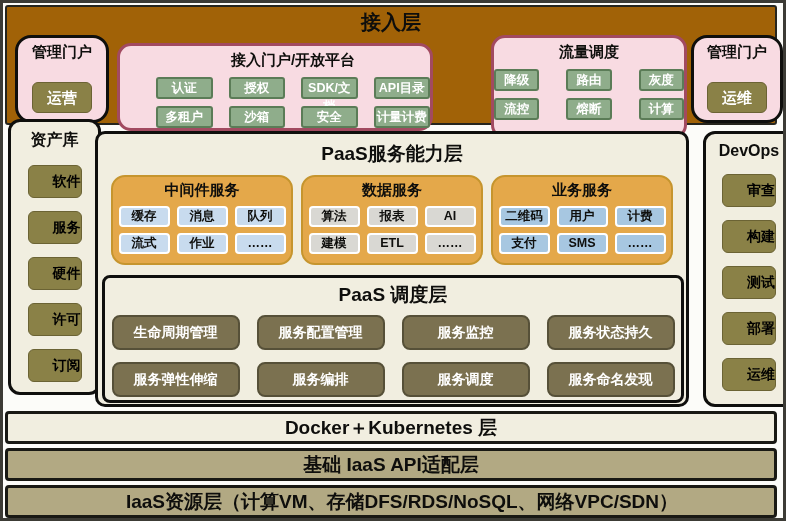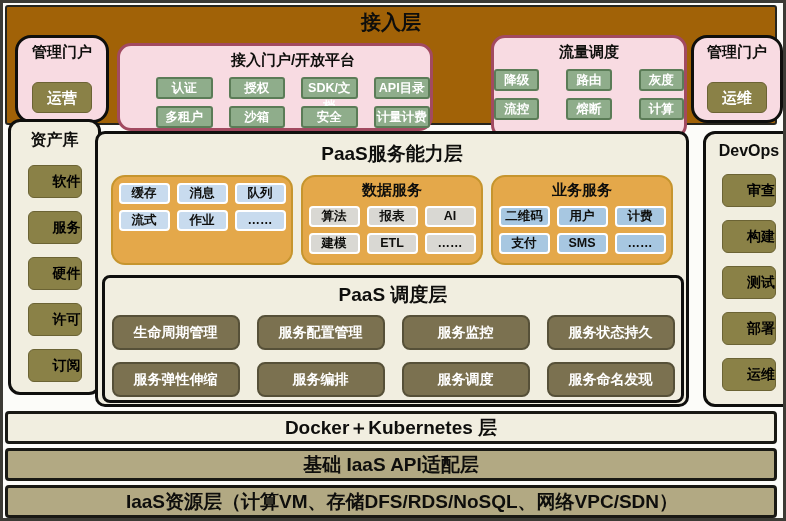--- a/index.html
+++ b/index.html
@@ -134,20 +134,21 @@
       <div class="side-btn">许可</div>
       <div class="side-btn">订阅</div>
     </div>
   </section>
 
   <section class="center">
     <div class="center-title">PaaS服务能力层</div>
 
     <div class="orange-row">
       <div class="orange">
+        <div class="orange-title">中间件服务</div>
         <div class="mini-row">
           <div class="mini blue">缓存</div>
           <div class="mini blue">消息</div>
           <div class="mini blue">队列</div>
         </div>
         <div class="mini-row">
           <div class="mini blue">流式</div>
           <div class="mini blue">作业</div>
           <div class="mini blue">……</div>
         </div>

